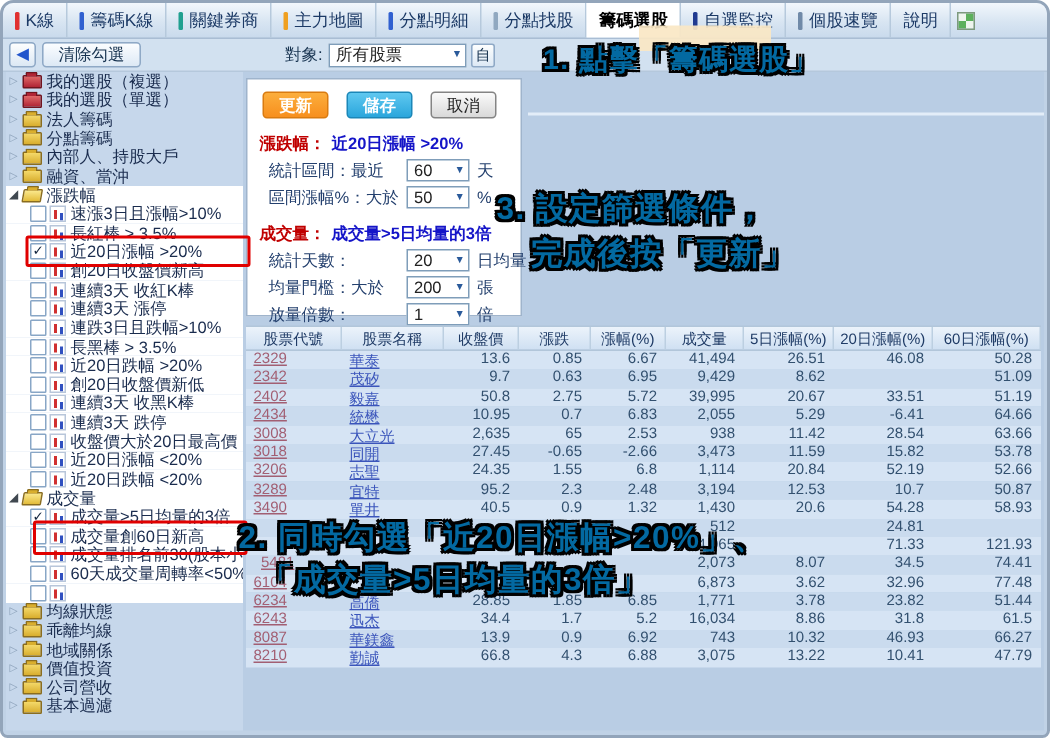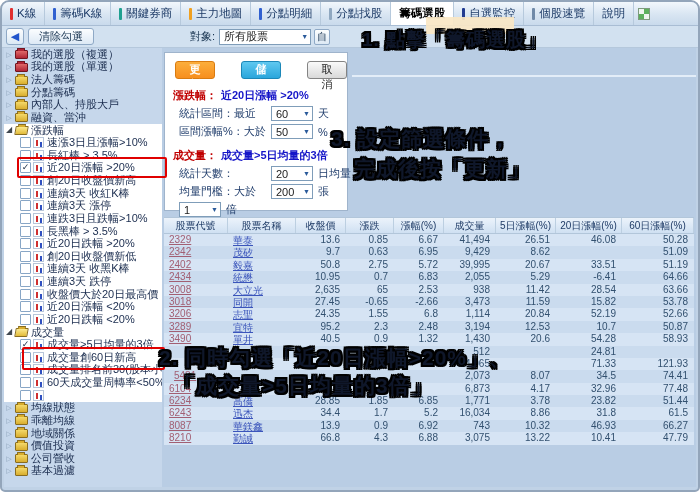--- a/index.html
+++ b/index.html
@@ -51,21 +51,21 @@
   .kicon{width:11px;height:11px;background:#fff;border:1px solid #b8c6da;margin-right:3px;flex:none;
          position:relative;overflow:hidden;}
   .kicon i{position:absolute;width:2px;}
   .kicon .r{background:#d03030;height:6px;left:2px;top:2px;}
   .kicon .b{background:#3050c0;height:5px;left:6px;top:4px;}
   
   .main{position:absolute;top:46px;left:160px;right:2px;bottom:3px;background:#b9cde4;overflow:hidden;}
   .divider{position:absolute;left:190px;top:27px;right:0;height:2px;background:#e3edf8;}
   .filter-panel{position:absolute;left:2px;top:4px;width:184px;height:159px;background:#fff;
                 border:1px solid #9fb4cc;}
-  .btn-row{display:flex;gap:26px;margin:8px 0 0 10px;}
+  .btn-row{display:flex;gap:12px;margin:8px 0 0 10px;}
   .pbtn{height:18px;font-size:11px;border-radius:3px;padding:0 10px;color:#fff;font-weight:bold;}
   .pbtn.update{background:linear-gradient(#fcae3c,#f78f1e);border:1px solid #d97b10;}
   .pbtn.save{background:linear-gradient(#5fc8f0,#2aa6dc);border:1px solid #1b87b8;}
   .pbtn.cancel{background:linear-gradient(#fafafa,#d9d9d9);border:1px solid #848484;color:#222;font-weight:normal;}
   .sect-title{margin:9px 0 2px 8px;font-size:11px;font-weight:bold;white-space:nowrap;}
   .t-red{color:#c00000;}
   .t-blue{color:#1515c8;margin-left:4px;}
   .frow{display:flex;align-items:center;margin:3px 0 0 14px;height:15px;font-size:11px;color:#24406e;white-space:nowrap;}
   .flabel{width:92px;flex:none;}
   .fdd{min-width:42px;height:15px;}
@@ -80,21 +80,21 @@
   .trow.odd{background:#d6e4f4;}
   .trow.even{background:#cadbee;}
   .td{font-size:10px;color:#32506f;white-space:nowrap;overflow:hidden;}
   .td.num{text-align:right;padding-right:6px;}
   .td.txt{padding-left:5px;}
   .link{text-decoration:underline;cursor:pointer;}
   .link.code{color:#a25f73;}
   .link.name{color:#3b55bb;}
   
   .redbox{position:absolute;border:2px solid #e00000;border-radius:2px;z-index:40;}
-  .anno{position:absolute;font-weight:bold;color:#0f172a;white-space:nowrap;z-index:50;letter-spacing:1px;
+  .anno{position:absolute;font-weight:bold;color:#0369a1;white-space:nowrap;z-index:50;letter-spacing:1px;
         text-shadow:-2px -2px 0 #000,0 -2px 0 #000,2px -2px 0 #000,-2px 0 0 #000,2px 0 0 #000,
                     -2px 2px 0 #000,0 2px 0 #000,2px 2px 0 #000;}
 </style>
 </head>
 <body>
 
 <div class="window">
 
   <div class="menubar" id="menubar">
       <div class="tab">
@@ -427,20 +427,21 @@
       </div>
       <div class="frow">
         <span class="flabel">均量門檻：大於</span>
         <span class="dropdown fdd">
             <span>200</span>
             <span class="dd-arrow">▼</span>
           </span>
         <span class="fsuffix">張</span>
       </div>
       <div class="frow">
+        <span class="flabel">放量倍數：</span>
         <span class="dropdown fdd">
             <span>1</span>
             <span class="dd-arrow">▼</span>
           </span>
         <span class="fsuffix">倍</span>
       </div>
     </div>
 
     <div class="stock-table">
       <div class="thead" id="thead">
@@ -587,21 +588,21 @@
             <div class="td num" style="width: 66px;">34.5</div>
             <div class="td num" style="width: 72px;">74.41</div>
           </div>
           <div class="trow odd">
             <div class="td txt" style="width: 64px;"><span class="link code">6104</span></div>
             <div class="td txt" style="width: 68px;"></div>
             <div class="td num" style="width: 50px;"></div>
             <div class="td num" style="width: 48px;"></div>
             <div class="td num" style="width: 50px;"></div>
             <div class="td num" style="width: 52px;">6,873</div>
-            <div class="td num" style="width: 60px;">4.17</div>
+            <div class="td num" style="width: 60px;">3.62</div>
             <div class="td num" style="width: 66px;">32.96</div>
             <div class="td num" style="width: 72px;">77.48</div>
           </div>
           <div class="trow even">
             <div class="td txt" style="width: 64px;"><span class="link code">6234</span></div>
             <div class="td txt" style="width: 68px;"><span class="link name">高僑</span></div>
             <div class="td num" style="width: 50px;">28.85</div>
             <div class="td num" style="width: 48px;">1.85</div>
             <div class="td num" style="width: 50px;">6.85</div>
             <div class="td num" style="width: 52px;">1,771</div>

